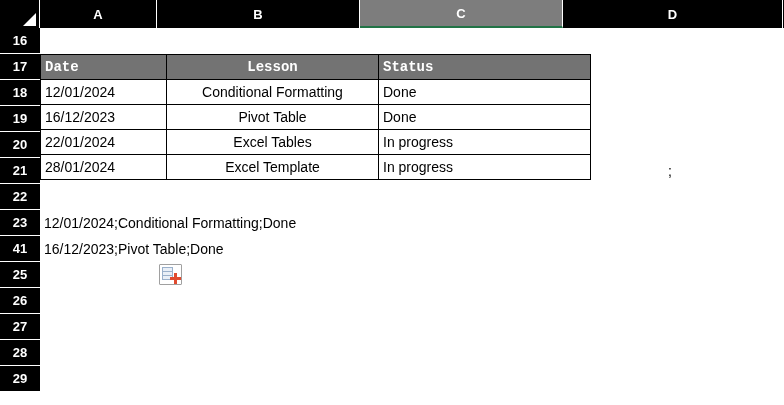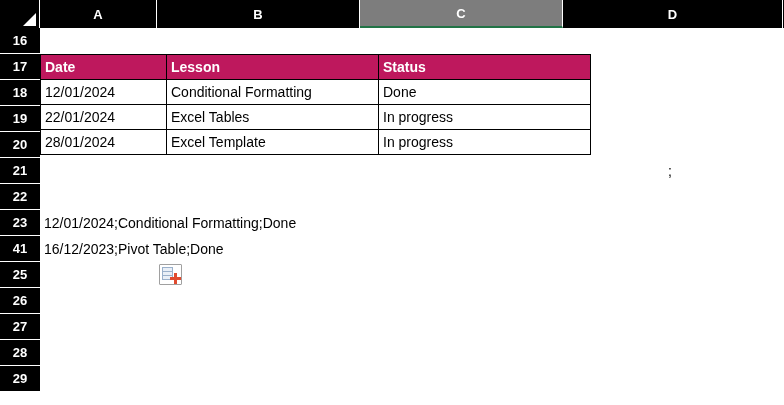--- a/index.html
+++ b/index.html
@@ -118,26 +118,27 @@
   .tbl td {
     border: 1px solid #000000;
     height: 24px;
     padding: 0 4px;
     font-size: 14px;
     vertical-align: middle;
     white-space: nowrap;
     overflow: hidden;
   }
   .tbl .w-a { width: 117px; }
-  .tbl .w-b { width: 203px; }
+  .tbl .w-b { width: 203px; text-align: center; }
   .tbl .w-c { width: 203px; }
   .tbl tr.header-row td {
-    background: #be185d;
+    background: #737373;
     color: #ffffff;
     font-weight: bold;
+    font-family: Liberation Mono, monospace;
   }
 
   .cell-text {
     position: absolute;
     left: 4px;
     top: 0;
     height: 26px;
     line-height: 26px;
     font-size: 14px;
     white-space: nowrap;
@@ -251,20 +252,25 @@
           <td class="w-a">Date</td>
           <td class="w-b">Lesson</td>
           <td class="w-c">Status</td>
         </tr>
         <tr>
           <td class="w-a">12/01/2024</td>
           <td class="w-b">Conditional Formatting</td>
           <td class="w-c">Done</td>
         </tr>
         <tr>
+          <td class="w-a">16/12/2023</td>
+          <td class="w-b">Pivot Table</td>
+          <td class="w-c">Done</td>
+        </tr>
+        <tr>
           <td class="w-a">22/01/2024</td>
           <td class="w-b">Excel Tables</td>
           <td class="w-c">In progress</td>
         </tr>
         <tr>
           <td class="w-a">28/01/2024</td>
           <td class="w-b">Excel Template</td>
           <td class="w-c">In progress</td>
         </tr>
       </tbody>

